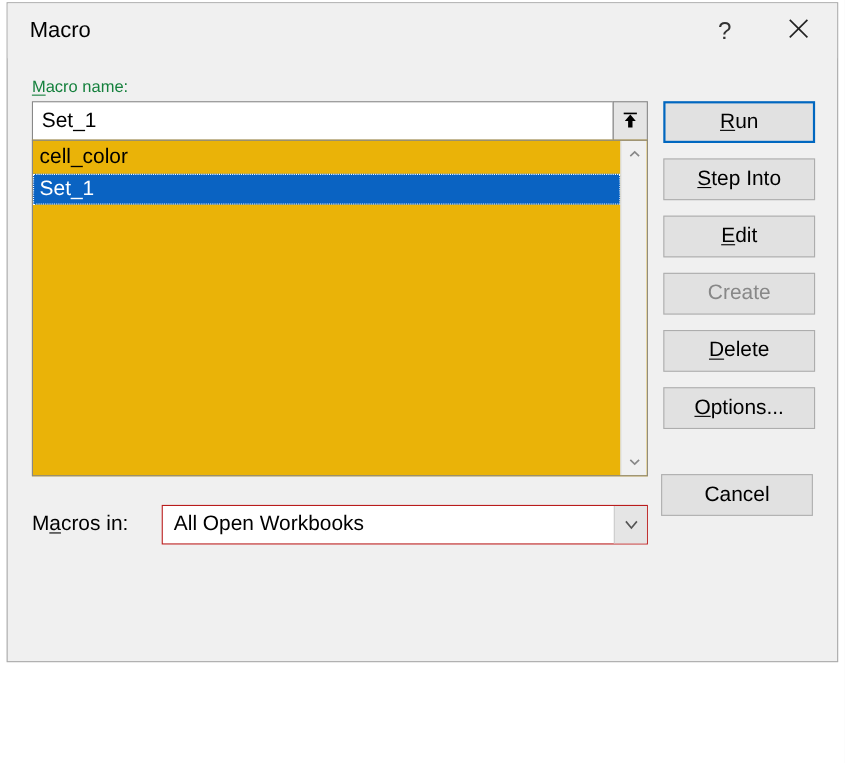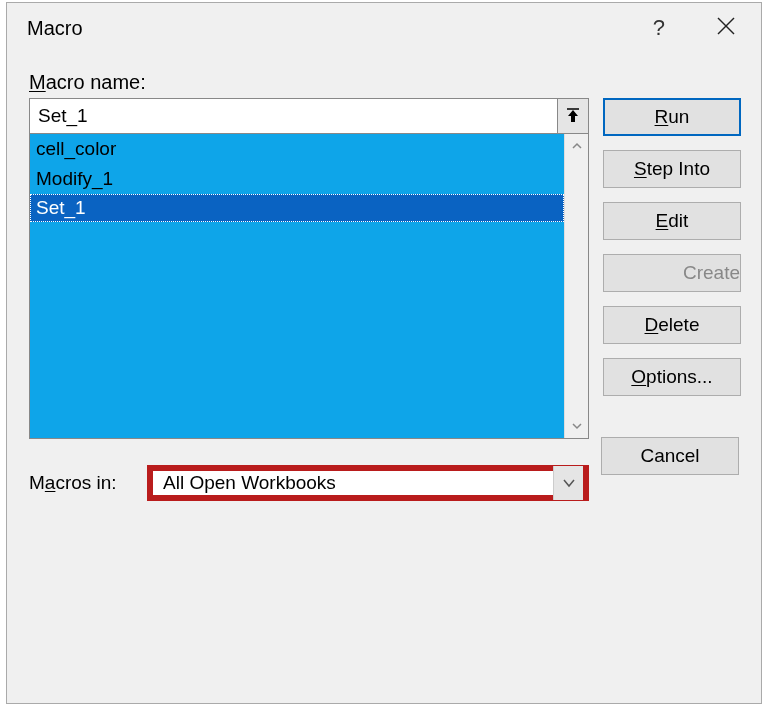--- a/index.html
+++ b/index.html
@@ -12,21 +12,21 @@
       background: #fff;
       width: 768px;
       height: 711px;
       position: relative;
     }
     .dialog {
       position: absolute;
       left: 6px;
       top: 2px;
       width: 756px;
-      height: 702px;
+      height: 600px;
       background: #f0f0f0;
       border: 1px solid #aaa;
     }
     .titlebar {
       height: 50px;
       display: flex;
       align-items: center;
       padding: 0 20px;
       background: #f0f0f0;
     }
@@ -48,22 +48,22 @@
     }
     .titlebar-close svg {
       width: 22px;
       height: 22px;
     }
     .content {
       padding: 18px 22px 10px 22px;
       position: relative;
     }
     .label {
-      font-size: 20px;
-      color: #000000;
+      font-size: 15px;
+      color: #15803d;
       margin-bottom: 4px;
       display: block;
     }
     .row-name {
       display: flex;
       align-items: flex-start;
     }
     .left-col {
       width: 560px;
     }
@@ -98,21 +98,21 @@
       margin-left: -1px;
     }
     .name-go-btn svg {
       width: 14px;
       height: 16px;
     }
     .listbox {
       width: 560px;
       height: 306px;
       border: 1px solid #888;
-      background: #0ea5e9;
+      background: #eab308;
       margin-top: -1px;
       position: relative;
       overflow: hidden;
     }
     .listbox-inner {
       position: absolute;
       left: 0;
       right: 24px;
       top: 0;
       bottom: 0;
@@ -165,35 +165,34 @@
       justify-content: center;
       margin-bottom: 14px;
       cursor: default;
     }
     .btn.primary {
       border: 2px solid #0067c0;
       background: #e1e1e1;
     }
     .btn.disabled {
       color: #888;
-      justify-content: flex-end;
     }
     .row-macros-in {
       margin-top: 26px;
       display: flex;
       align-items: center;
     }
     .macros-in-label {
       font-size: 19px;
       width: 118px;
     }
     .select-wrap {
       width: 442px;
       height: 36px;
-      border: 6px solid #b91c1c;
+      border: 1px solid #b91c1c;
       background: #fff;
       display: flex;
       align-items: center;
       position: relative;
     }
     .select-value {
       flex: 1;
       padding: 0 10px;
       font-size: 19px;
     }
@@ -265,21 +264,20 @@
             <svg viewBox="0 0 14 16">
               <path d="M7 2 L12 8 L9 8 L9 14 L5 14 L5 8 L2 8 Z" fill="#000"></path>
               <line x1="1" y1="1" x2="13" y2="1" stroke="#000" stroke-width="1.5"></line>
             </svg>
           </div>
         </div>
 
         <div class="listbox">
           <div class="listbox-inner" id="macro-list-inner">
               <div class="list-item">cell_color</div>
-              <div class="list-item">Modify_1</div>
               <div class="list-item selected">Set_1</div>
             </div>
           <div class="scrollbar">
             <div class="scroll-arrow up">
               <svg viewBox="0 0 10 10">
                   <path d="M1 7 L5 3 L9 7" fill="none" stroke="#888" stroke-width="1.5"></path>
                 </svg>
             </div>
             <div class="scroll-arrow down">
               <svg viewBox="0 0 10 10">

